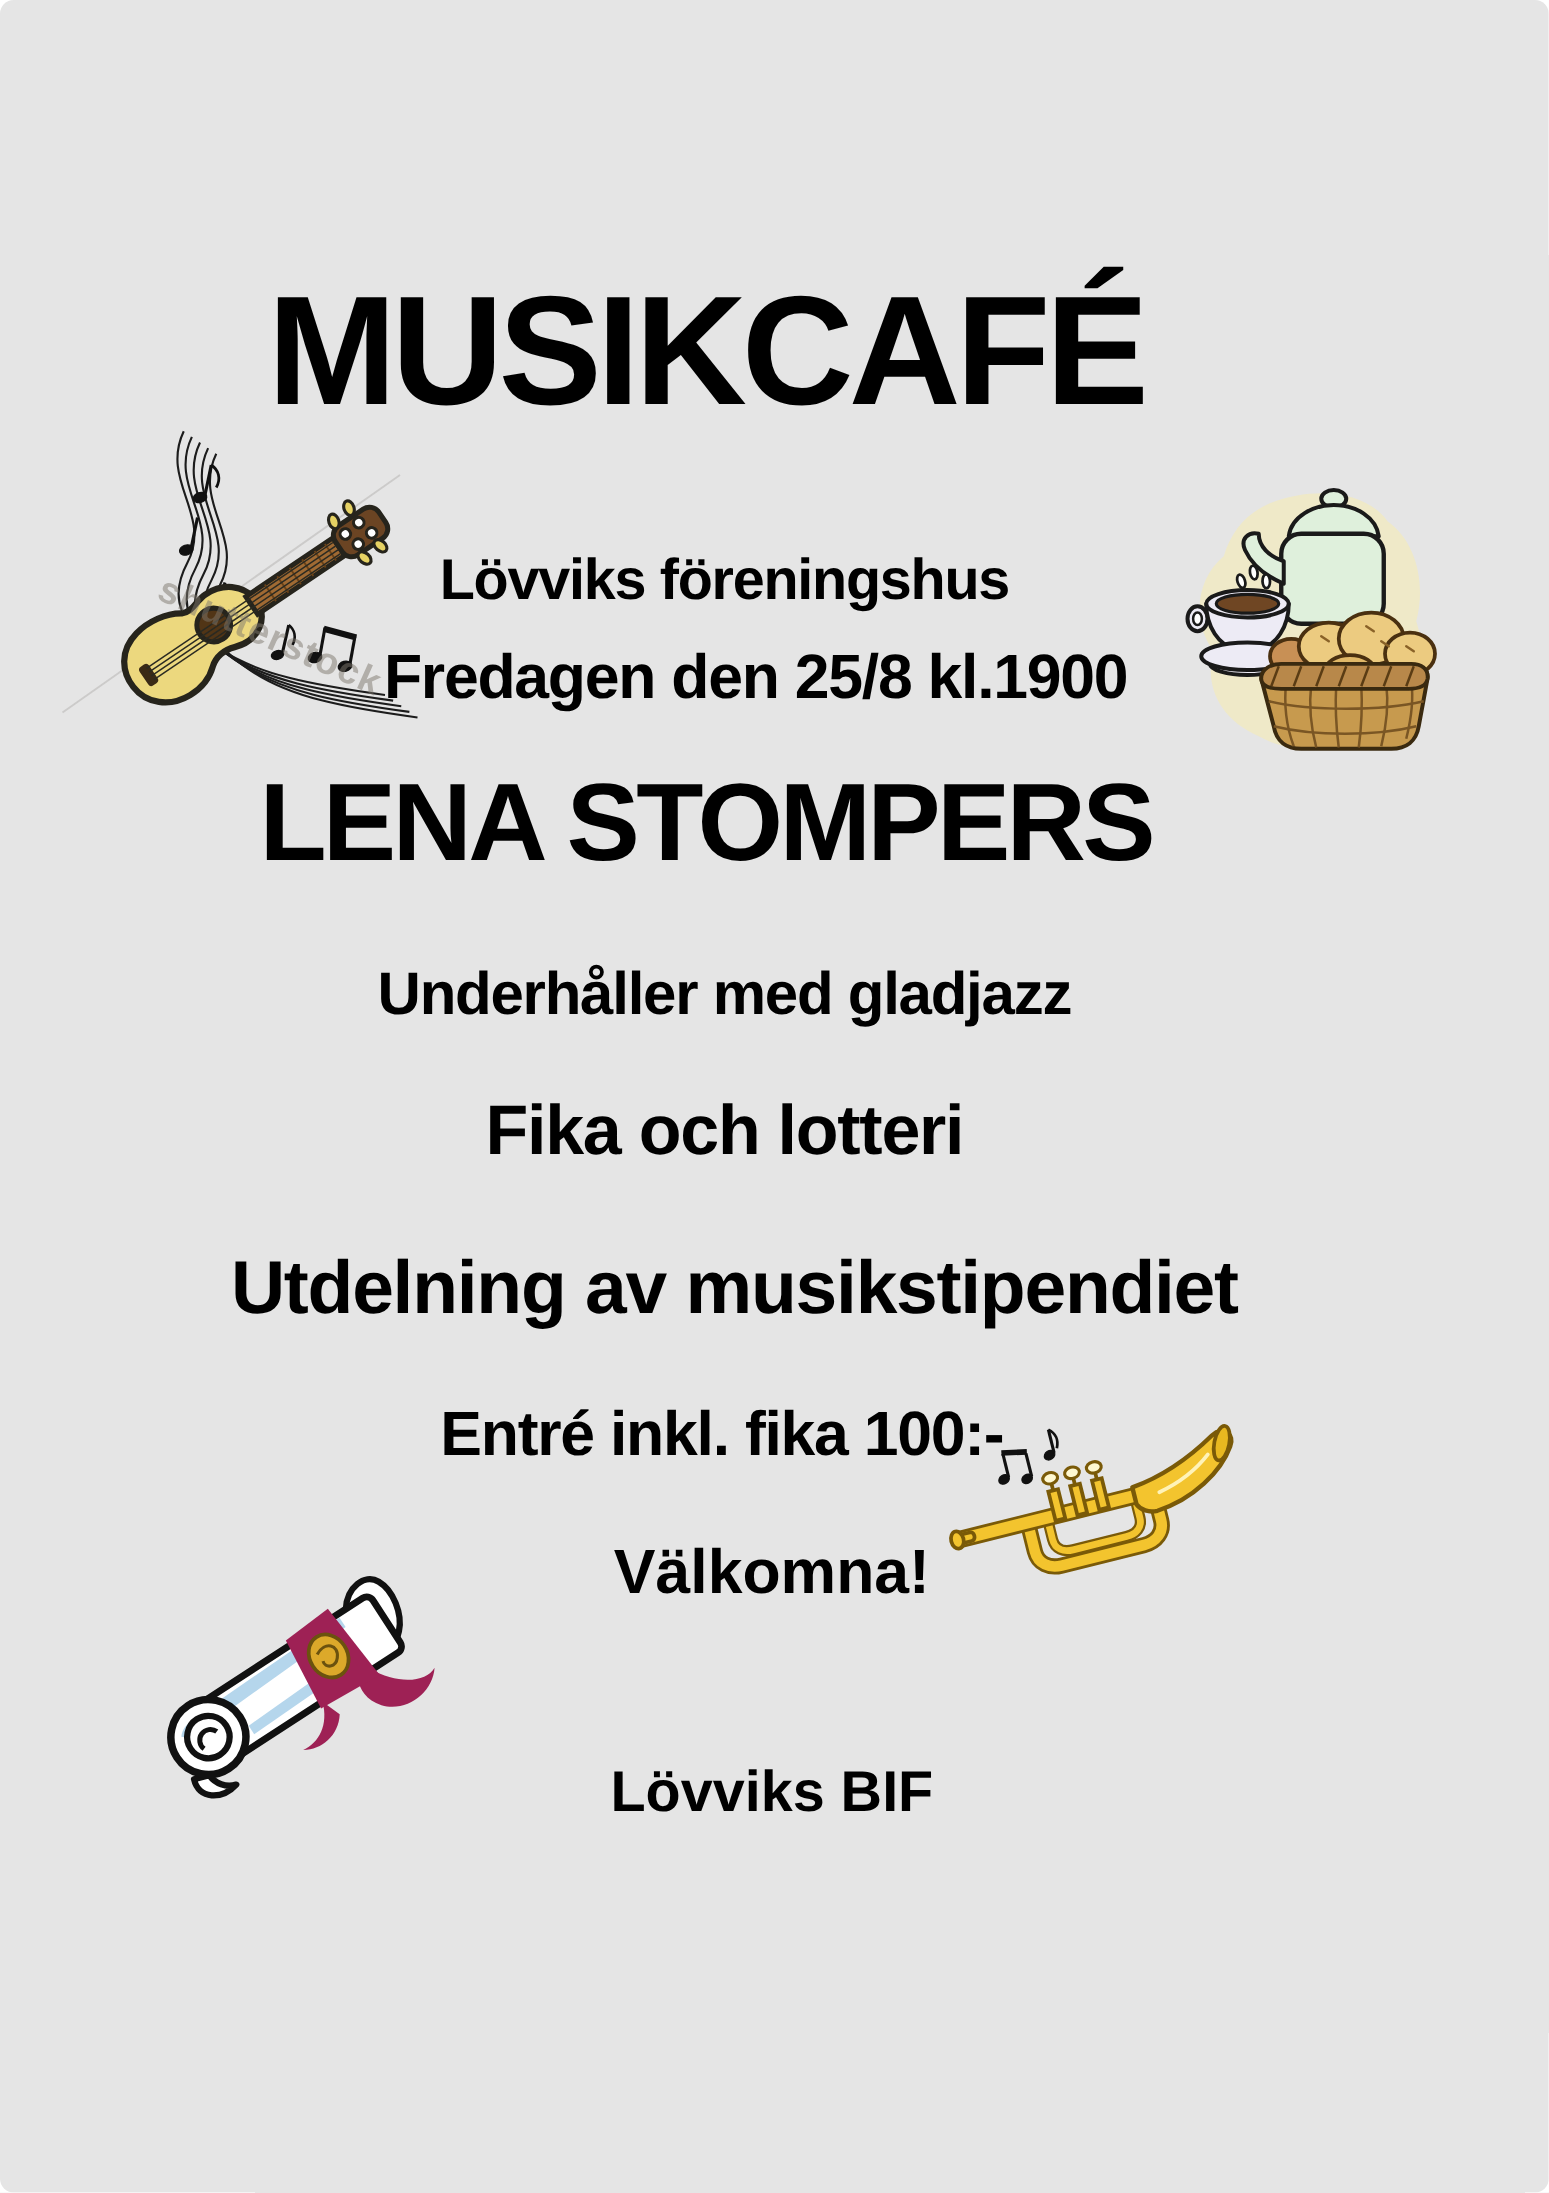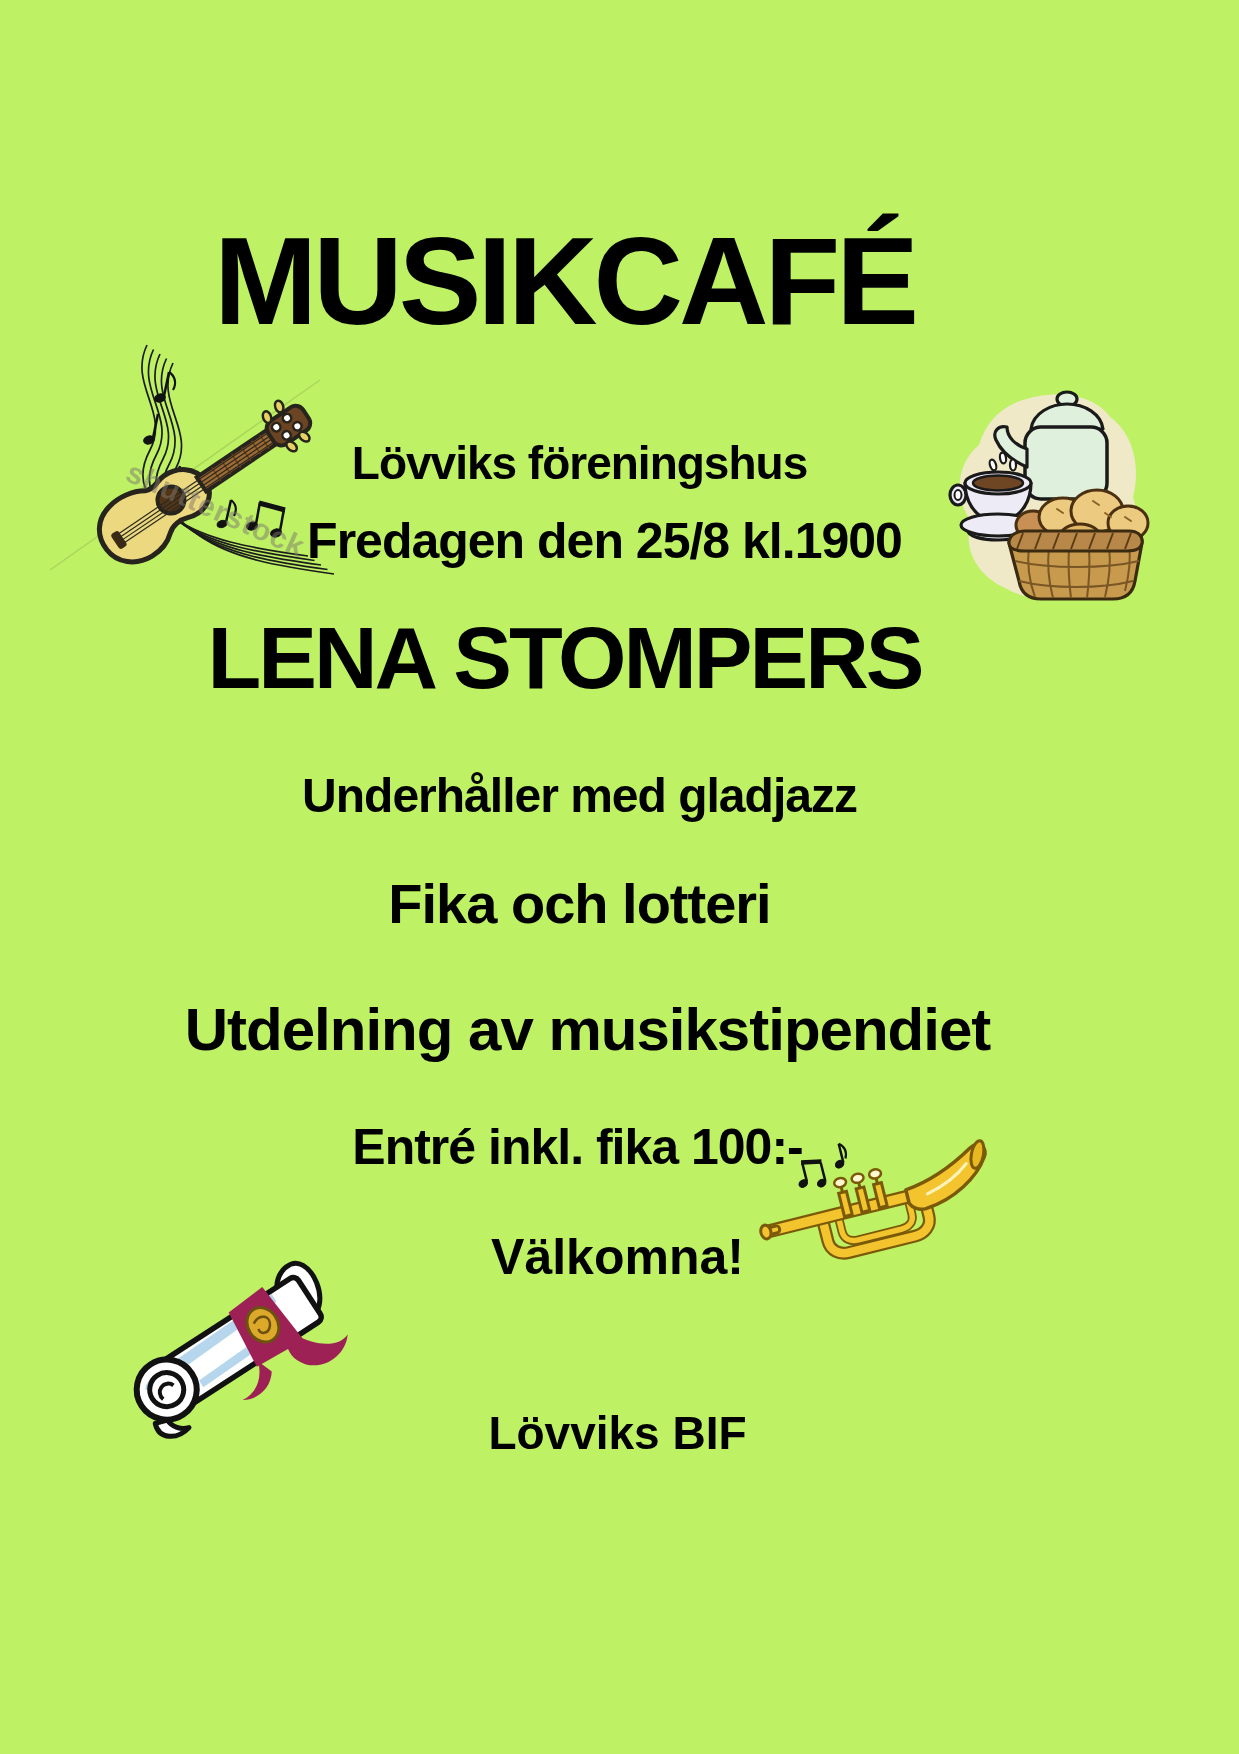--- a/index.html
+++ b/index.html
@@ -1,25 +1,26 @@
 <!DOCTYPE html>
 <html><head>
 <meta charset="utf-8">
 <style>
   * { margin:0; padding:0; box-sizing:border-box; }
   html,body { background:#ffffff; }
   .poster {
     position:relative;
     width:1239px; height:1754px;
     margin:0 auto;
-    background:#bef264;
+    background:#e5e5e5;
     font-family:"Liberation Sans", sans-serif;
     font-weight:bold;
     color:#000;
     overflow:hidden;
+    border-radius:11px;
   }
   .line {
     position:absolute; left:0; width:1239px;
     text-align:center; white-space:nowrap; line-height:1;
   }
   .t-title     { top:219px;  font-size:124px; letter-spacing:-4px; transform:translateX(-55px); }
   .t-venue     { top:440px;  font-size:46px;  letter-spacing:-1px; transform:translateX(-40px); }
   .t-date      { top:516px;  font-size:50px;  letter-spacing:-1px; transform:translateX(-15px); }
   .t-performer { top:614px;  font-size:88px;  letter-spacing:-3px; transform:translateX(-55px); }
   .t-tagline   { top:772px;  font-size:48px;  letter-spacing:-1px; transform:translateX(-40px); }

